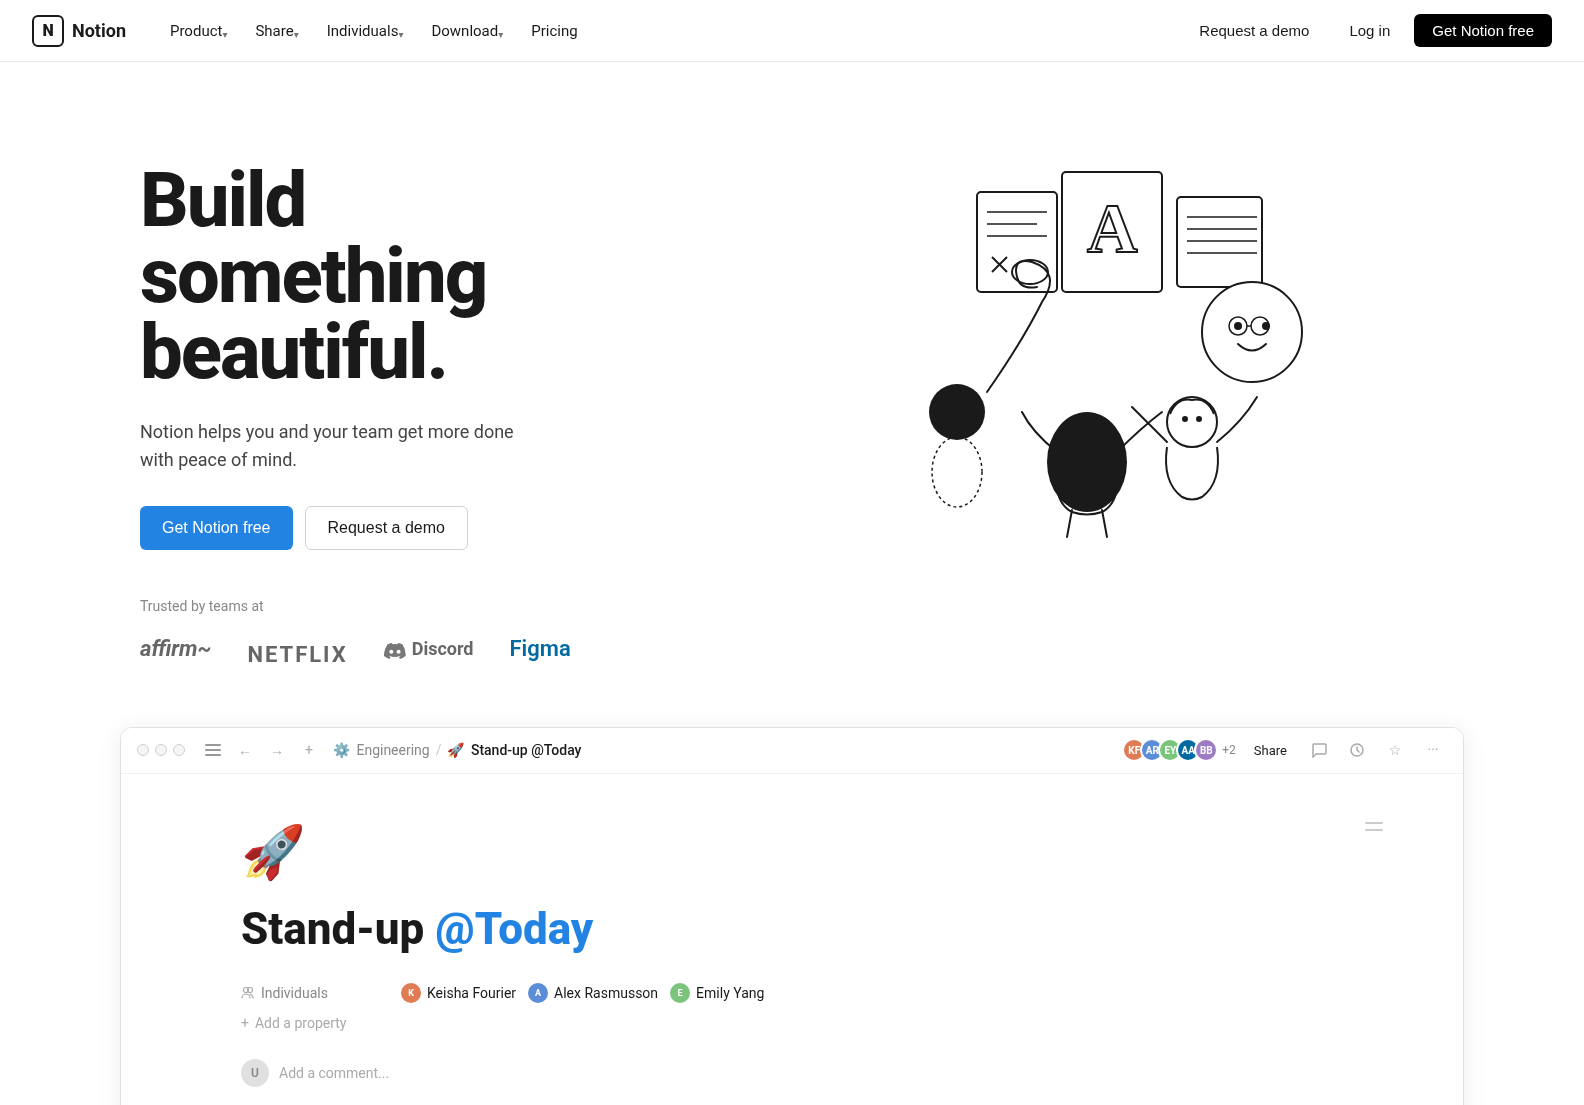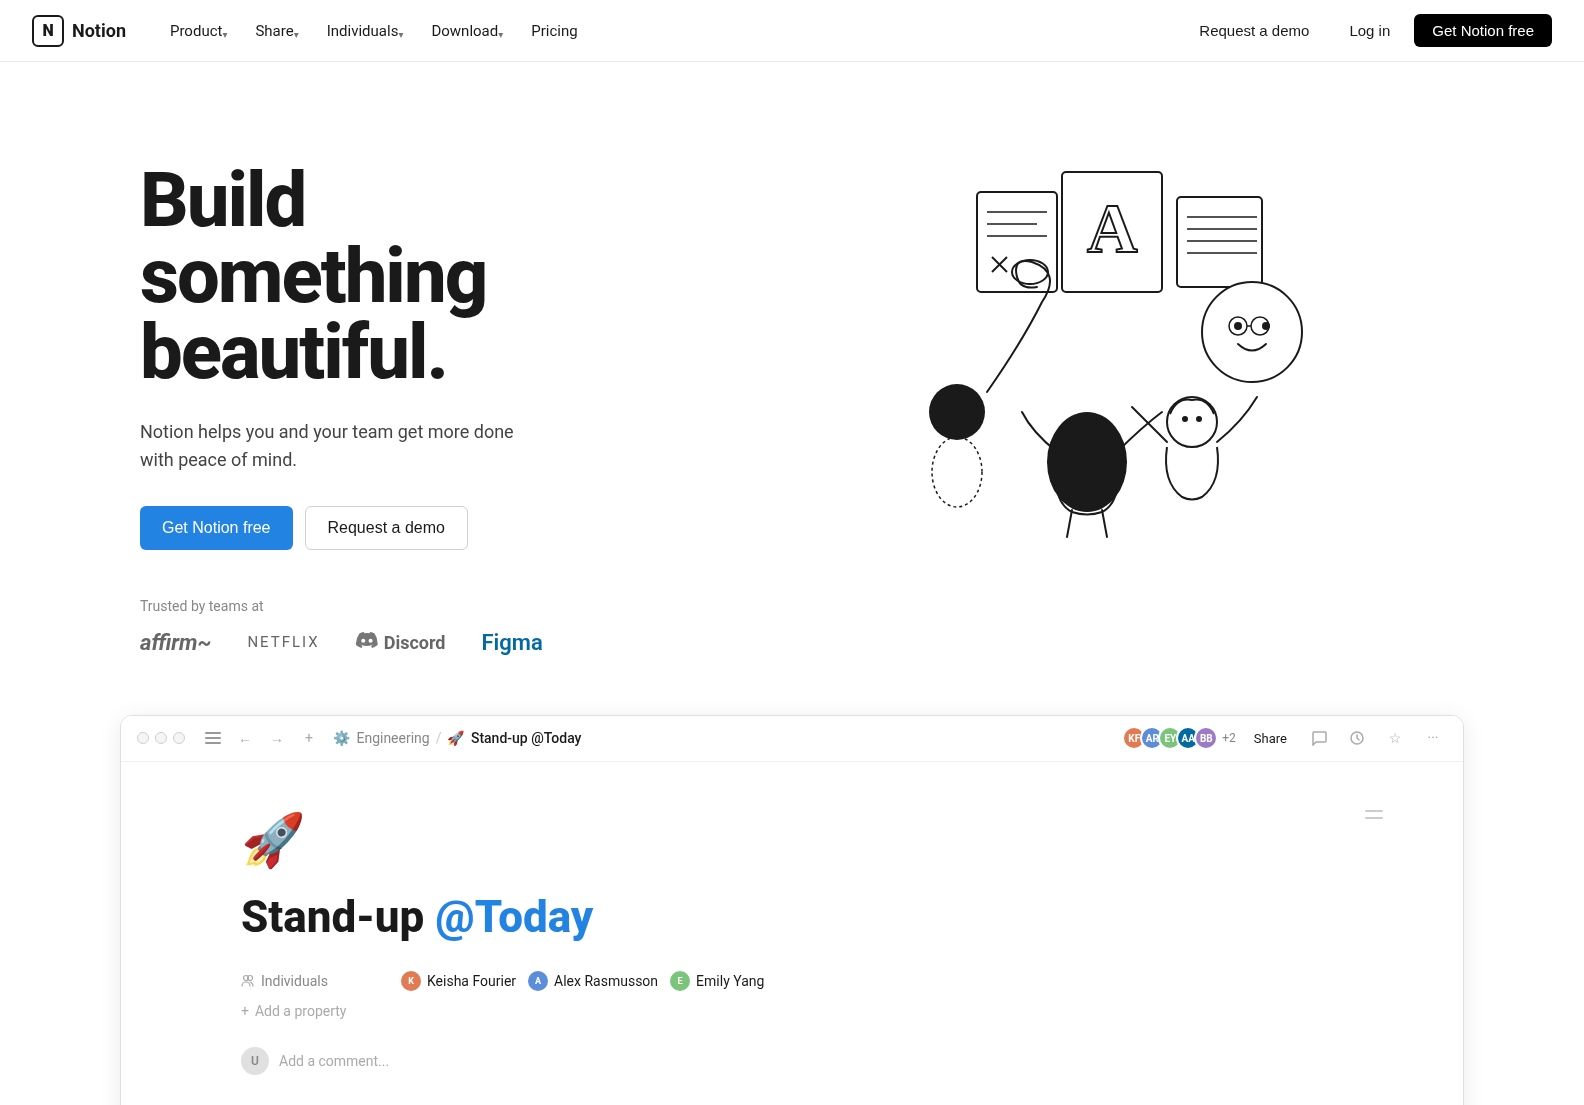--- a/index.html
+++ b/index.html
@@ -153,29 +153,30 @@
       align-items: center;
       gap: 36px;
     }
     .logo-affirm {
       font-size: 22px;
       font-weight: 700;
       color: #666;
       font-style: italic;
     }
     .logo-netflix {
-      font-size: 15px;
-      font-weight: 400;
+      font-size: 22px;
+      font-weight: 700;
       color: #666;
       letter-spacing: 2px;
       text-transform: uppercase;
+      margin-top: 12px;
     }
     .logo-discord {
       display: flex;
-      align-items: flex-start;
+      align-items: flex-end;
       gap: 6px;
       font-size: 18px;
       font-weight: 700;
       color: #666;
     }
     .logo-figma {
       font-size: 22px;
       font-weight: 600;
       color: #0369a1;
     }

